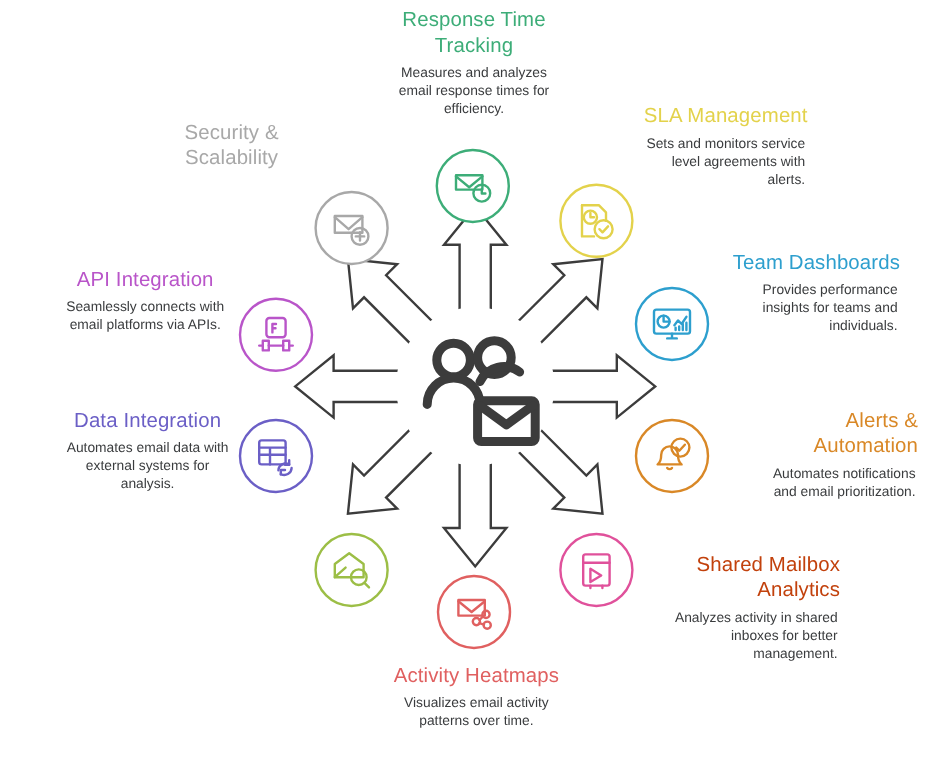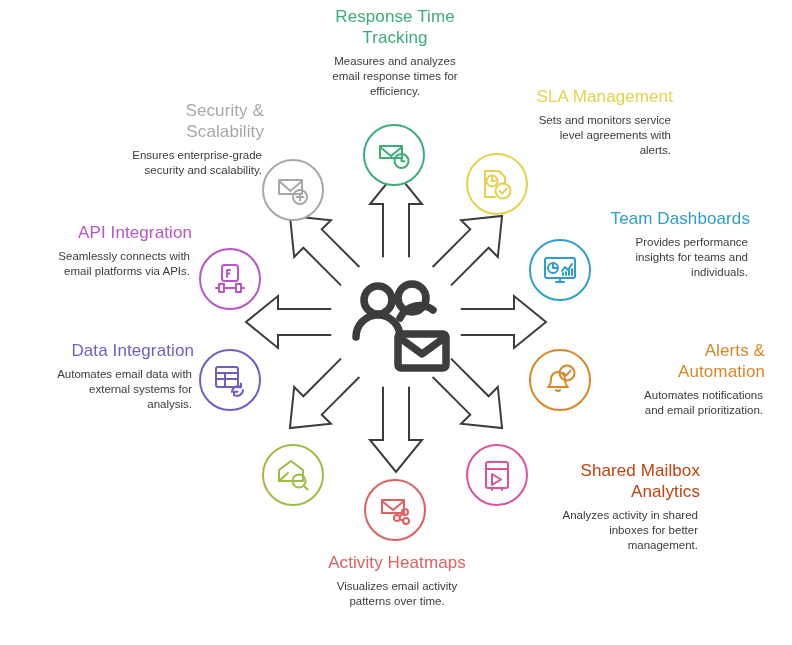--- a/index.html
+++ b/index.html
@@ -36,21 +36,21 @@
     margin:0 0 6px 0;
     letter-spacing:.1px;
   }
   .node-desc{
     font-size:11.5px;
     line-height:15px;
     color:#3a3c3e;
     margin:2px;
   }
   .ta-c{text-align:center;}
-  .ta-r{text-align:right;}
+  .ta-r{text-align:center;}
   .ta-l{text-align:right;}
 </style>
 </head>
 <body>
 
 <div id="stage">
 
   <svg id="hub-svg" viewBox="0 0 792 645">
     <defs>
       <g id="arrow-shape">
@@ -232,16 +232,15 @@
     <div class="node-desc">Automates email data with external systems for analysis.</div>
   </div>
 
   <div class="node-text ta-r" style="left:50px;top:222px;width:142px">
     <div class="node-title" style="color:#b955c9">API Integration</div>
     <div class="node-desc">Seamlessly connects with email platforms via APIs.</div>
   </div>
 
   <div class="node-text ta-r" style="left:122px;top:100px;width:142px">
     <div class="node-title" style="color:#a8a8a8">Security &amp; Scalability</div>
-    <div class="node-desc">Ensures enterprise-grade security and scalability.</div>
   </div>
 
 </div>
 
 </body></html>

